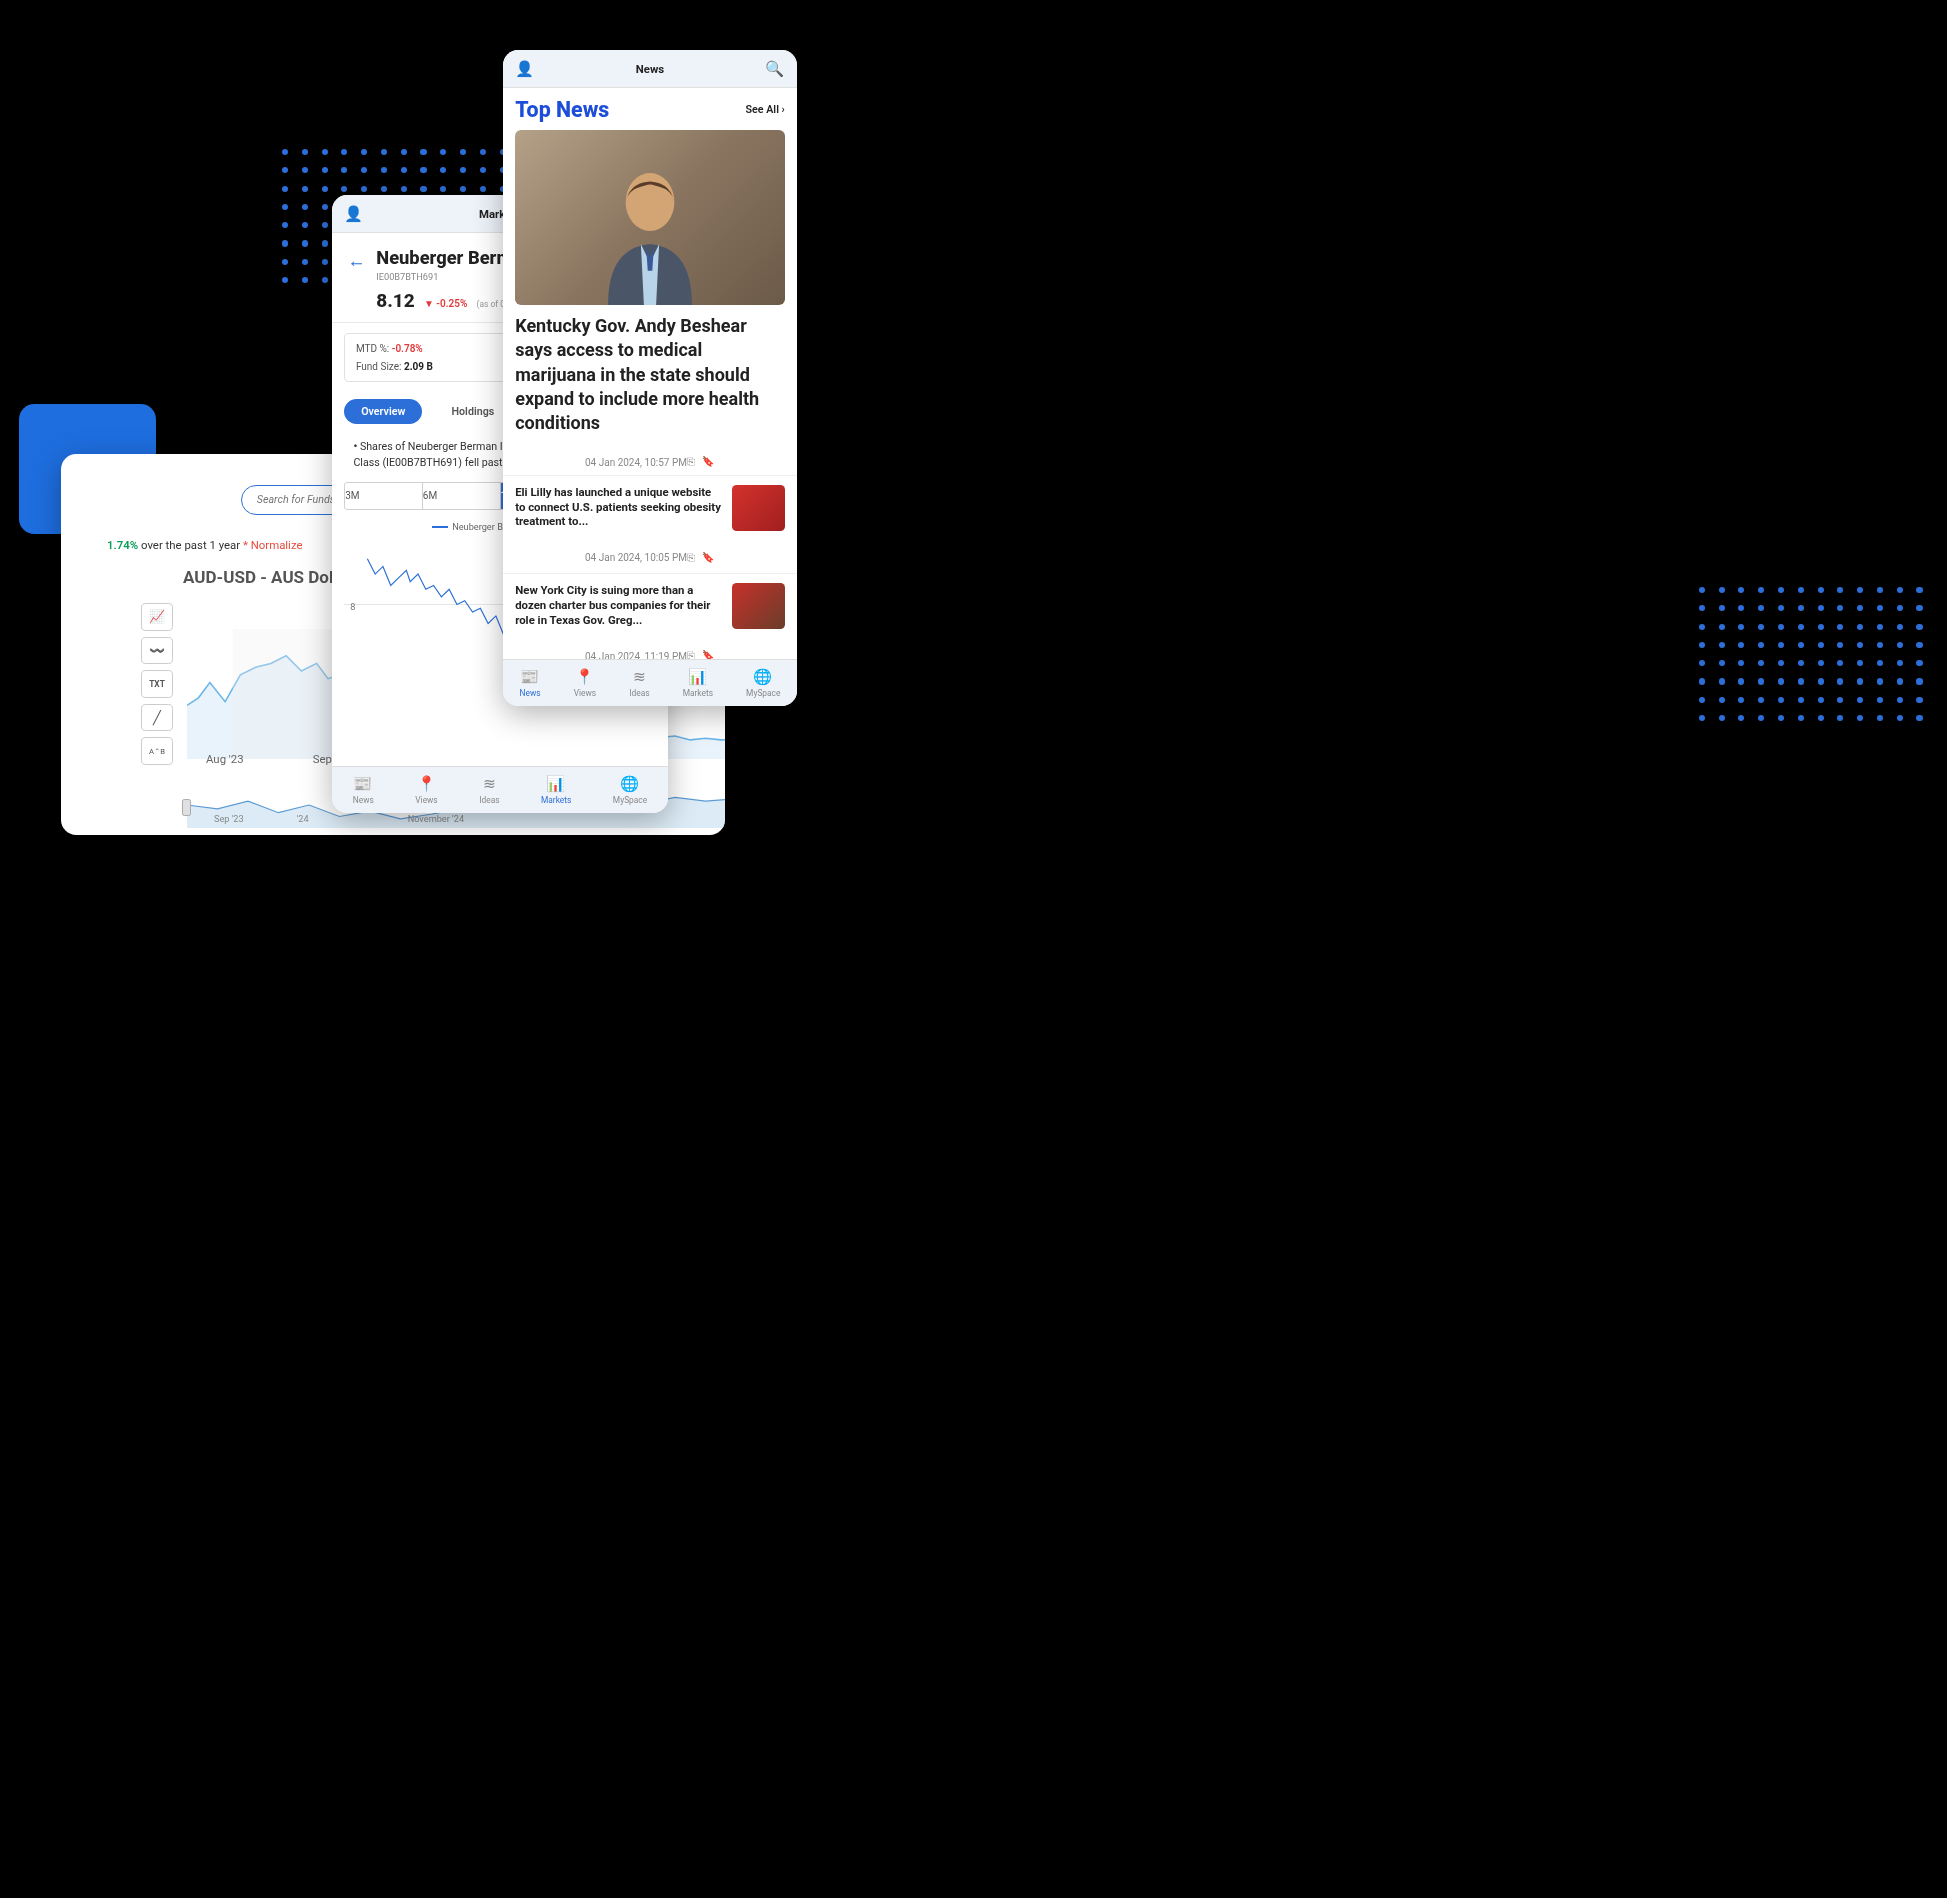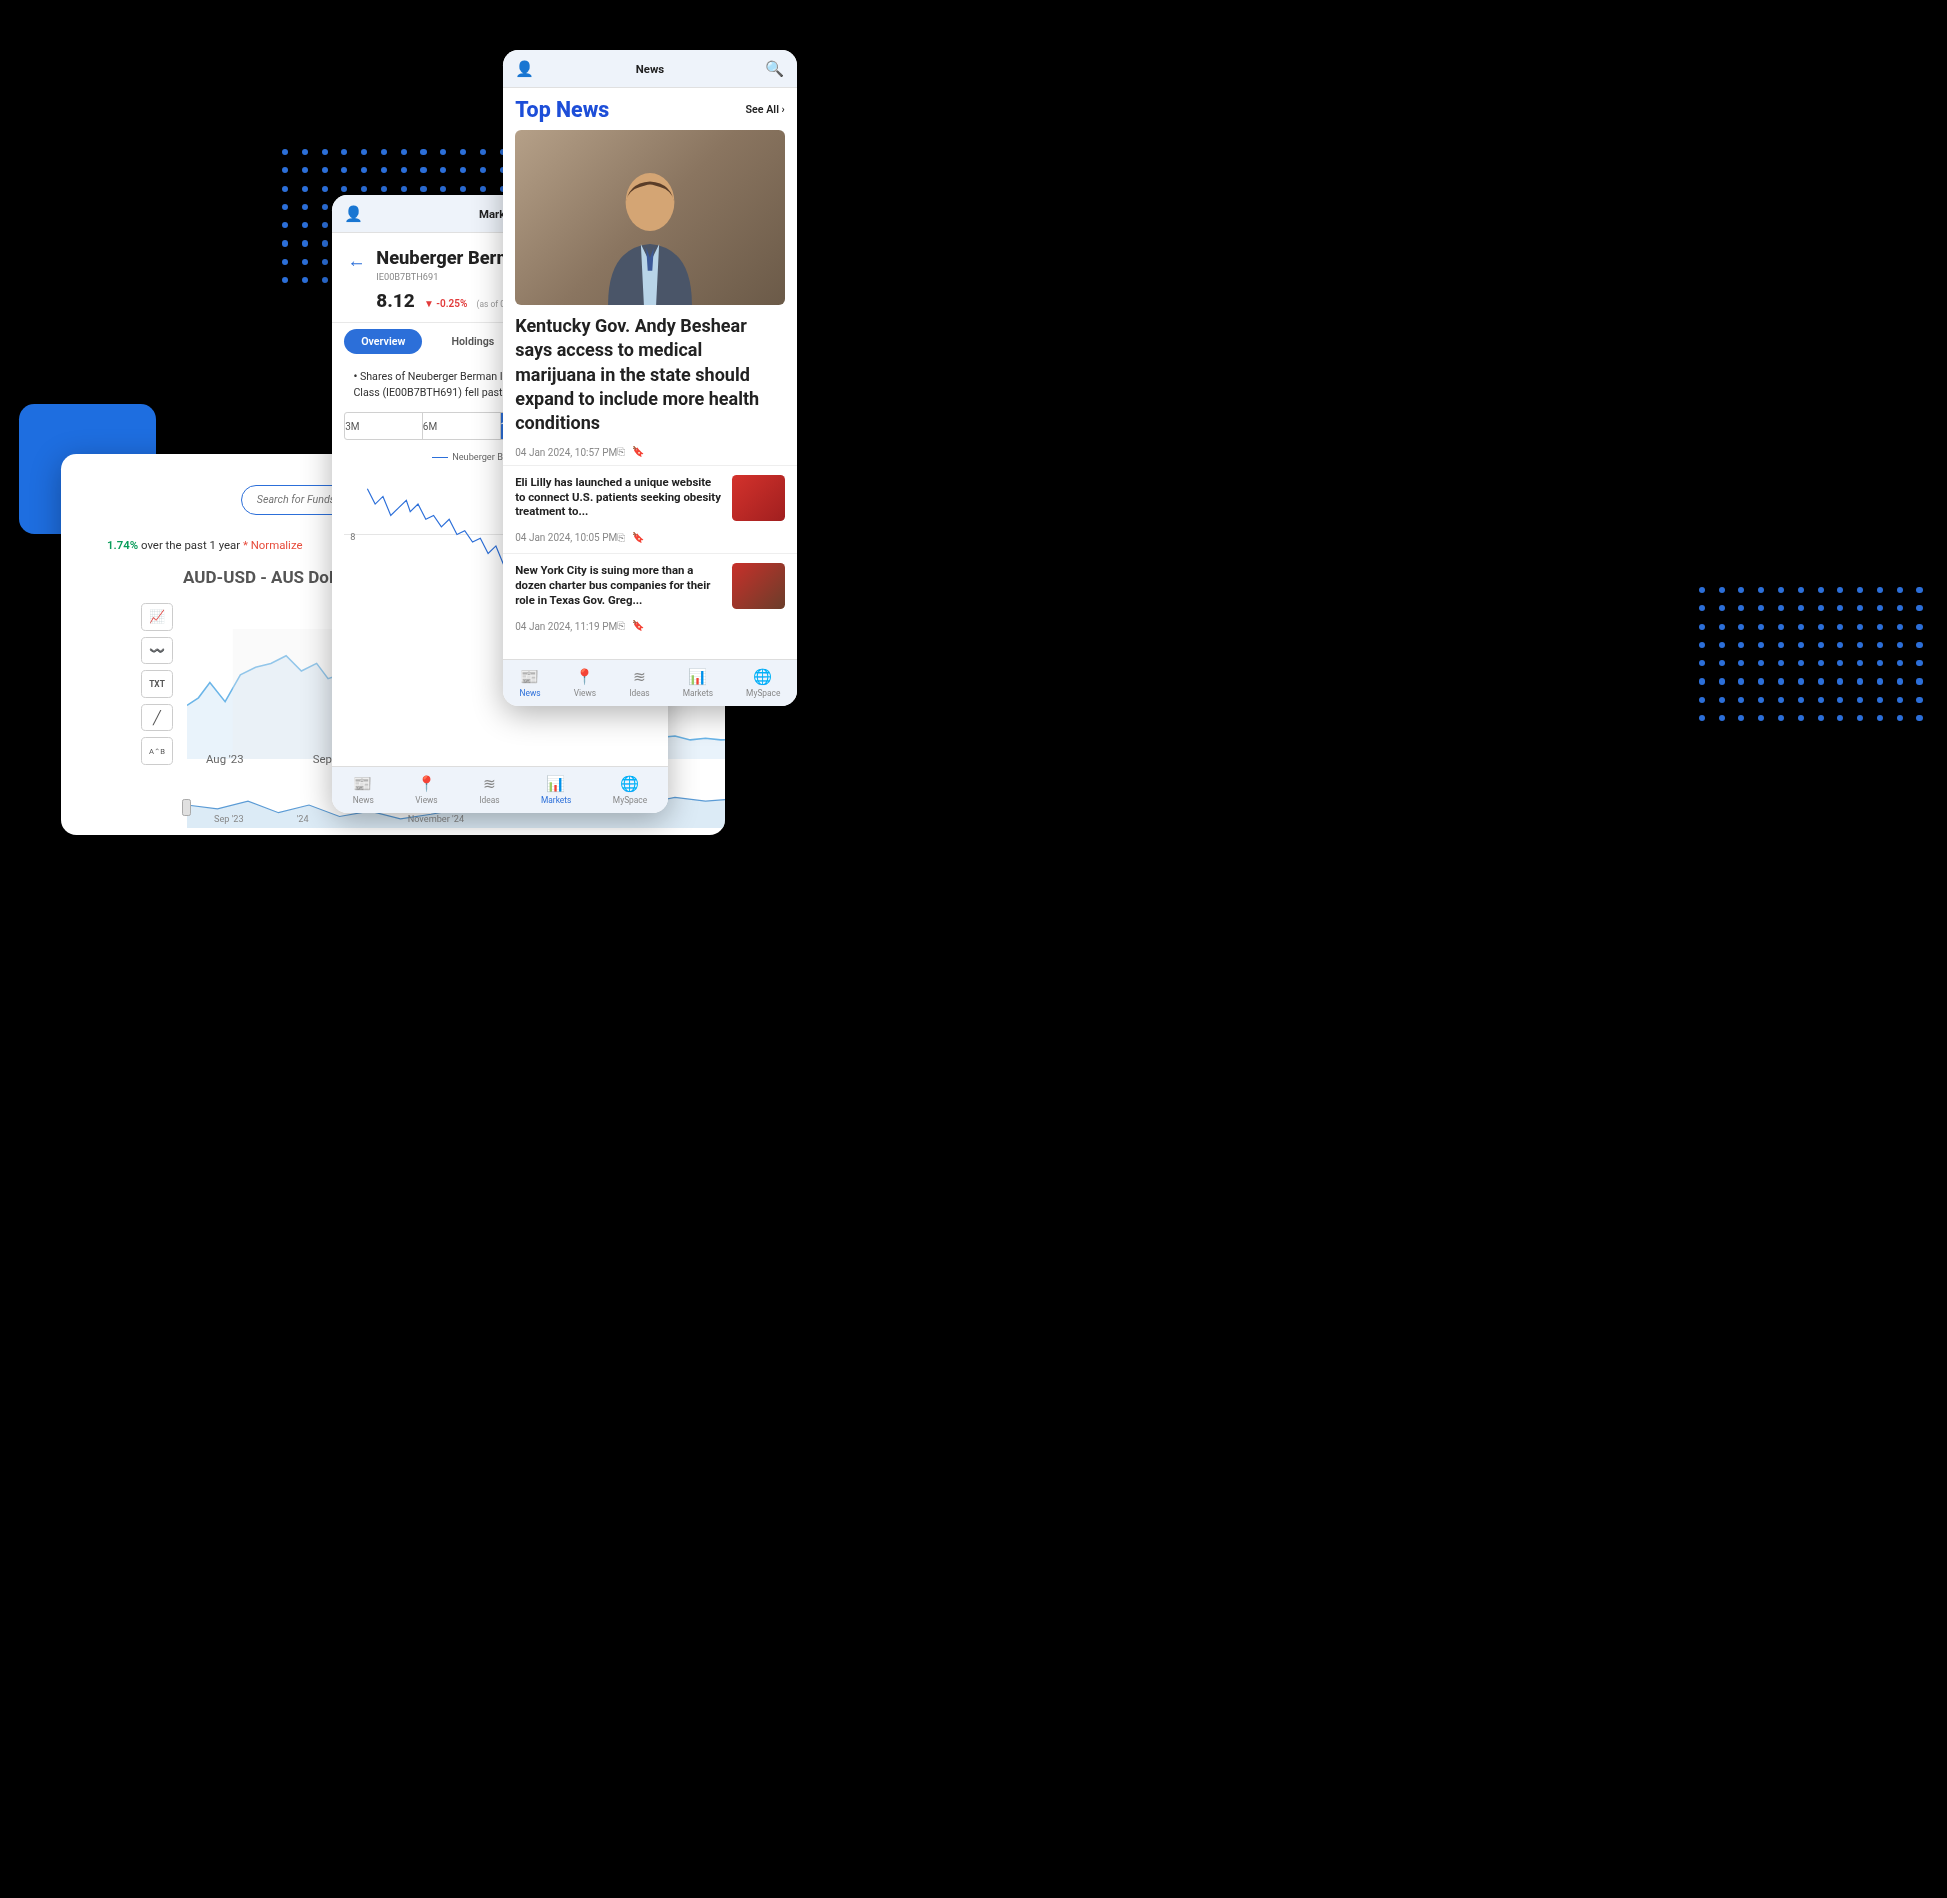--- a/index.html
+++ b/index.html
@@ -72,21 +72,21 @@
 .nav-icon{font-size:15.3px}
 
 .card3{position:absolute;top:50px;left:503px;width:294px;height:656px;background:#fff;border-radius:15.3px;box-shadow:0 7.6px 30.5px rgba(0,0,0,0.3);overflow:hidden}
 .news-hero{padding:9.2px 12.2px 6.1px}
 .hero-hdr{display:flex;justify-content:space-between;align-items:center;margin-bottom:7.6px}
 .hero-title{font-size:21.4px;font-weight:800;color:#1d4ed8}
 .see-all{font-size:10.7px;font-weight:600;color:#222;cursor:pointer}
 .hero-img{width:100%;height:175px;background:linear-gradient(135deg,#b5a088 0%,#8a7560 50%,#6b5a48 100%);border-radius:6.1px;position:relative;overflow:hidden}
 .hero-person{position:absolute;left:50%;bottom:0;transform:translateX(-50%);width:122px;height:145px}
 .hero-headline{font-size:18px;font-weight:700;color:#222;margin-top:9.2px;line-height:1.35}
-.news-meta{display:flex;justify-content:flex-start;align-items:center;margin-top:11px;color:#888;font-size:10px}
+.news-meta{display:flex;justify-content:center;align-items:center;margin-top:21px;color:#888;font-size:10px}
 .news-actions{display:flex;gap:7.6px;color:#888}
 .news-item{padding:9.2px 12.2px;border-top:0.8px solid #eee}
 .news-row{display:flex;gap:9.2px}
 .news-text{flex:1}
 .news-headline{font-size:11.4px;font-weight:700;color:#222;line-height:1.3}
 .news-thumb{width:53px;height:46px;border-radius:4.6px;flex-shrink:0}
 .thumb1{background:linear-gradient(135deg,#d4322c,#a01f1f)}
 .thumb2{background:linear-gradient(135deg,#c8302a,#6a3d2a)}
 </style>
 </head>
@@ -340,20 +340,30 @@
     <div>
       <div class="fund-title">Neuberger Berma</div>
       <div class="fund-isin">IE00B7BTH691</div>
       <div class="fund-price">
         <span class="price-val">8.12</span>
         <span class="price-chg">▼ <span>-0.25%</span></span>
         <span class="price-date">(as of 01/04)</span>
       </div>
     </div>
   </div>
+  <div class="stats-box">
+    <div class="stats-row">
+      <span><span class="stat-lbl">MTD %:</span> <span class="stat-neg">-0.78%</span></span>
+      <span><span class="stat-lbl">QTD %:</span> <span class="stat-neg">-0.78%</span></span>
+    </div>
+    <div class="stats-row">
+      <span><span class="stat-lbl">Fund Size:</span> <span class="stat-val">2.09 B</span></span>
+      <span><span class="stat-lbl">Div Yield %:</span> <span class="stat-val">6.42</span></span>
+    </div>
+  </div>
   <div class="tab-row">
     <div class="tab-pill active">Overview</div>
     <div class="tab-pill inactive">Holdings</div>
   </div>
   <div class="bullet-txt">Shares of Neuberger Berman Income Fund A USD Monthly Class (IE00B7BTH691) fell past 5 days and was up 1 30 days</div>
   <div class="time-tabs">
     <div class="time-tab">3M</div>
     <div class="time-tab">6M</div>
     <div class="time-tab active">1Y</div>
     <div class="time-tab">3Y</div>

